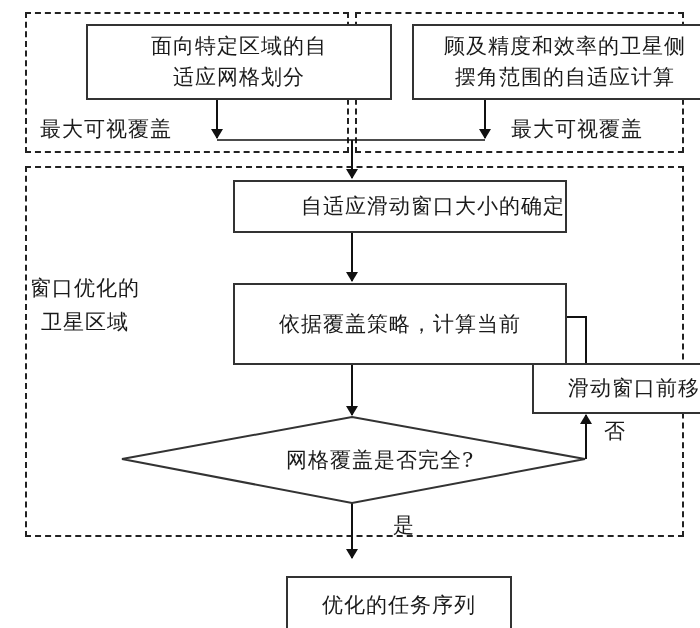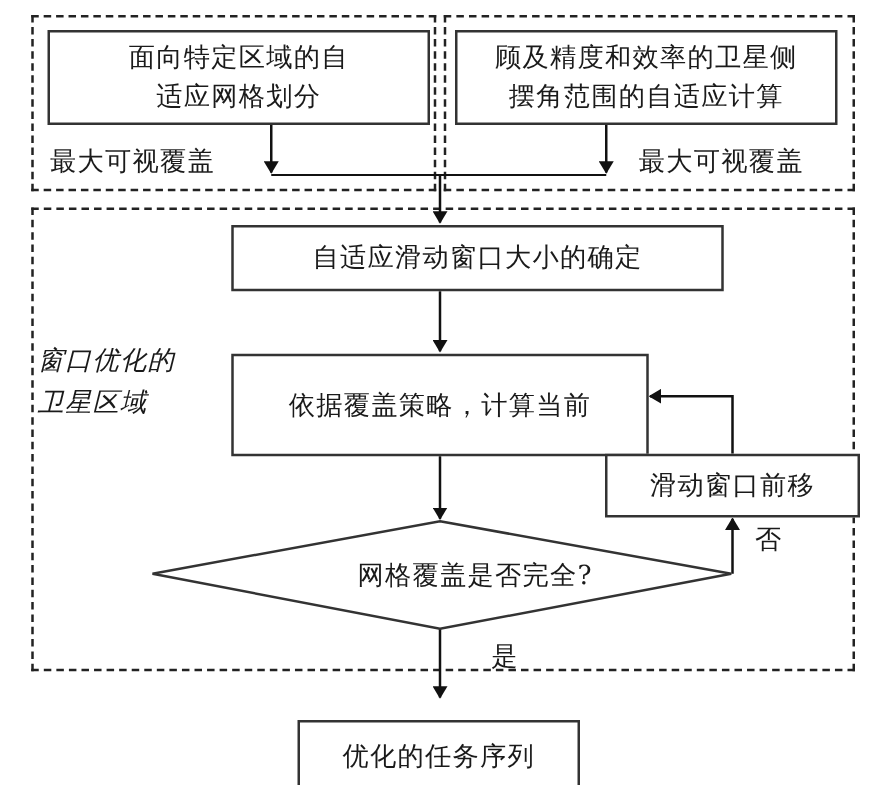--- a/index.html
+++ b/index.html
@@ -1,21 +1,21 @@
 <!DOCTYPE html>
 <html><head>
 <meta charset="utf-8">
 <style>
   html, body { margin: 0; padding: 0; background: #ffffff; }
   body { width: 700px; height: 628px; position: relative; overflow: hidden;
          font-family: "DejaVu Serif", "Liberation Serif", serif; color: #1a1a1a; }
   .dash { position: absolute; border: 2px dashed #222; box-sizing: border-box; }
   .box { position: absolute; border: 2px solid #333; box-sizing: border-box; background: #fff;
          display: flex; flex-direction: column; align-items: center; justify-content: center;
-         text-align: center; font-size: 21px; line-height: 1.5; letter-spacing: 1px; }
+         text-align: center; font-size: 21px; line-height: 1.5; letter-spacing: 1px; margin-left: 48px; }
   .lbl { position: absolute; font-size: 21px; line-height: 1.5; letter-spacing: 1px; white-space: nowrap; }
   svg.lines { position: absolute; left: 0; top: 0; }
   .diamond-text { position: absolute; font-size: 21px; letter-spacing: 1px; white-space: nowrap; }
 </style>
 </head>
 <body>
 
 <div class="dash" style="left:25px; top:12px; width:324px; height:141px;"></div>
 <div class="dash" style="left:355px; top:12px; width:329px; height:141px;"></div>
 <div class="dash" style="left:25px; top:166px; width:659px; height:371px;"></div>
@@ -53,26 +53,26 @@
   <span>适应网格划分</span>
 </div>
 <div class="lbl" style="left:40px; top:114px;">最大可视覆盖</div>
 
 <div class="box" style="left:364px; top:24px; width:306px; height:76px;">
   <span>顾及精度和效率的卫星侧</span>
   <span>摆角范围的自适应计算</span>
 </div>
 <div class="lbl" style="left:511px; top:114px;">最大可视覆盖</div>
 
-<div class="lbl" style="left:30px; top:272px; line-height:1.6;font-style:italic;">
+<div class="lbl" style="left:30px; top:272px; text-align:center; line-height:1.6;">
   <div>窗口优化的</div>
   <div>卫星区域</div>
 </div>
 
-<div class="box" style="left:185px; top:180px; width:394px; height:53px;">
+<div class="box" style="left:185px; top:180px; width:334px; height:53px;align-items:flex-end;">
   <span>自适应滑动窗口大小的确定</span>
 </div>
 
 <div class="box" style="left:185px; top:283px; width:334px; height:82px; line-height:1.45;">
   <span>依据覆盖策略，计算当前</span>
 </div>
 
 <div class="box" style="left:484px; top:363px; width:204px; height:51px;">
   <span>滑动窗口前移</span>
 </div>

